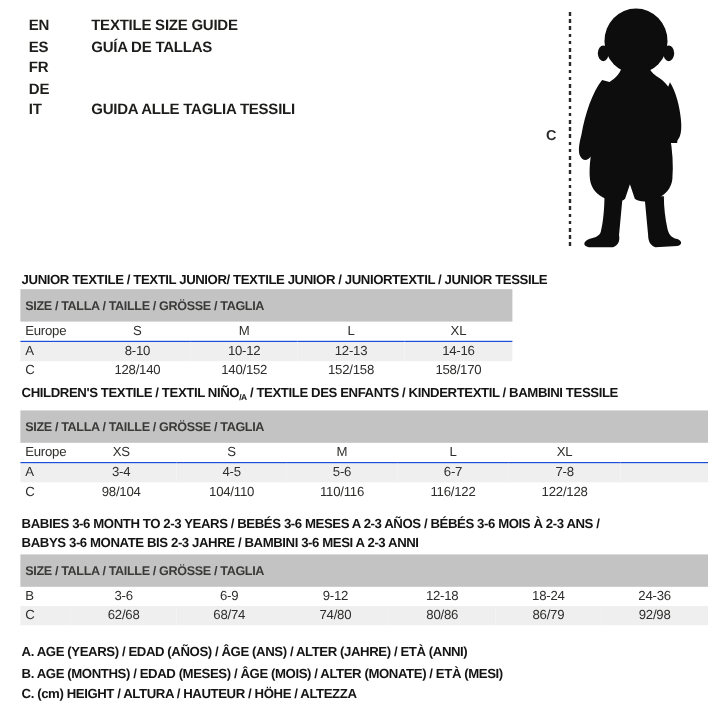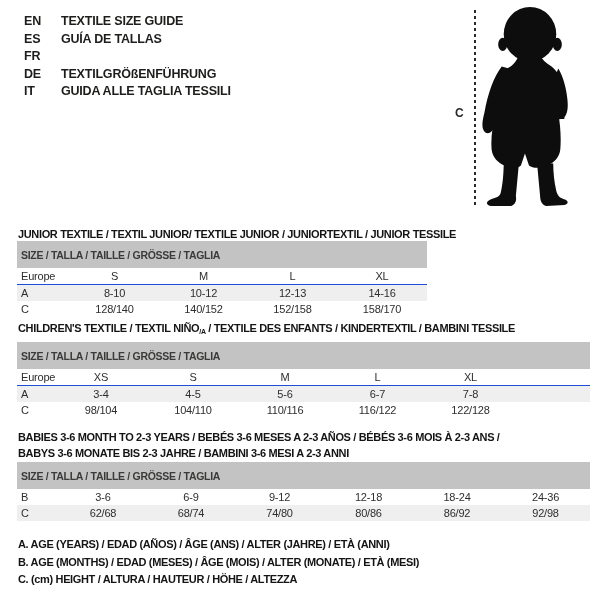--- a/index.html
+++ b/index.html
@@ -3,21 +3,21 @@
 <meta charset="utf-8">
 <style>
   html,body{margin:0;padding:0;}
   body{
     width:600px;height:600px;background:#ffffff;position:relative;overflow:hidden;
     font-family:"Liberation Sans",sans-serif;color:#1d1d1b;
     -webkit-font-smoothing:antialiased;
   }
   
   .lang-block{position:absolute;left:24px;top:13px;}
-  .lang-row{display:flex;line-height:17.6px;font-weight:bold;font-size:12.5px;letter-spacing:-0.2px;}
+  .lang-row{display:flex;line-height:17.6px;font-weight:bold;font-size:12.5px;letter-spacing:-0.2px;gap:15px;}
   .lang-code{width:37px;flex:0 0 37px;}
   
   .height-line{
     position:absolute;left:474px;top:10px;width:2px;height:196px;
     background:repeating-linear-gradient(to bottom,#2a2a2a 0 3px,transparent 3px 6px);
   }
   .height-label{position:absolute;left:455px;top:106px;font-weight:bold;font-size:12px;color:#2a2a2a;}
   .baby-svg{position:absolute;left:479px;top:6px;width:102px;height:202px;}
   
   .sec-title{
@@ -57,21 +57,20 @@
   </div>
   <div class="lang-row">
     <span class="lang-code">ES</span>
     <span class="lang-title">GUÍA DE TALLAS</span>
   </div>
   <div class="lang-row">
     <span class="lang-code">FR</span>
   </div>
   <div class="lang-row">
     <span class="lang-code">DE</span>
-    <span class="lang-title">TEXTILGRÖßENFÜHRUNG</span>
   </div>
   <div class="lang-row">
     <span class="lang-code">IT</span>
     <span class="lang-title">GUIDA ALLE TAGLIA TESSILI</span>
   </div>
 </section>
 
 <div class="height-line"></div>
 <div class="height-label">C</div>
 <svg class="baby-svg" viewBox="0 0 100 200" aria-hidden="true">
@@ -202,21 +201,21 @@
       <td>12-18</td>
       <td>18-24</td>
       <td>24-36</td>
     </tr>
     <tr class="r-shade">
       <td class="lbl">C</td>
       <td>62/68</td>
       <td>68/74</td>
       <td>74/80</td>
       <td>80/86</td>
-      <td>86/92</td>
+      <td>86/79</td>
       <td>92/98</td>
     </tr>
   </tbody>
 </table>
 
 <footer class="legend">
   <div>A. AGE (YEARS) / EDAD (AÑOS) / ÂGE (ANS) / ALTER (JAHRE) / ETÀ (ANNI)</div>
   <div>B. AGE (MONTHS) / EDAD (MESES) / ÂGE (MOIS) / ALTER (MONATE) / ETÀ (MESI)</div>
   <div>C. (cm) HEIGHT / ALTURA / HAUTEUR / HÖHE / ALTEZZA</div>
 </footer>

